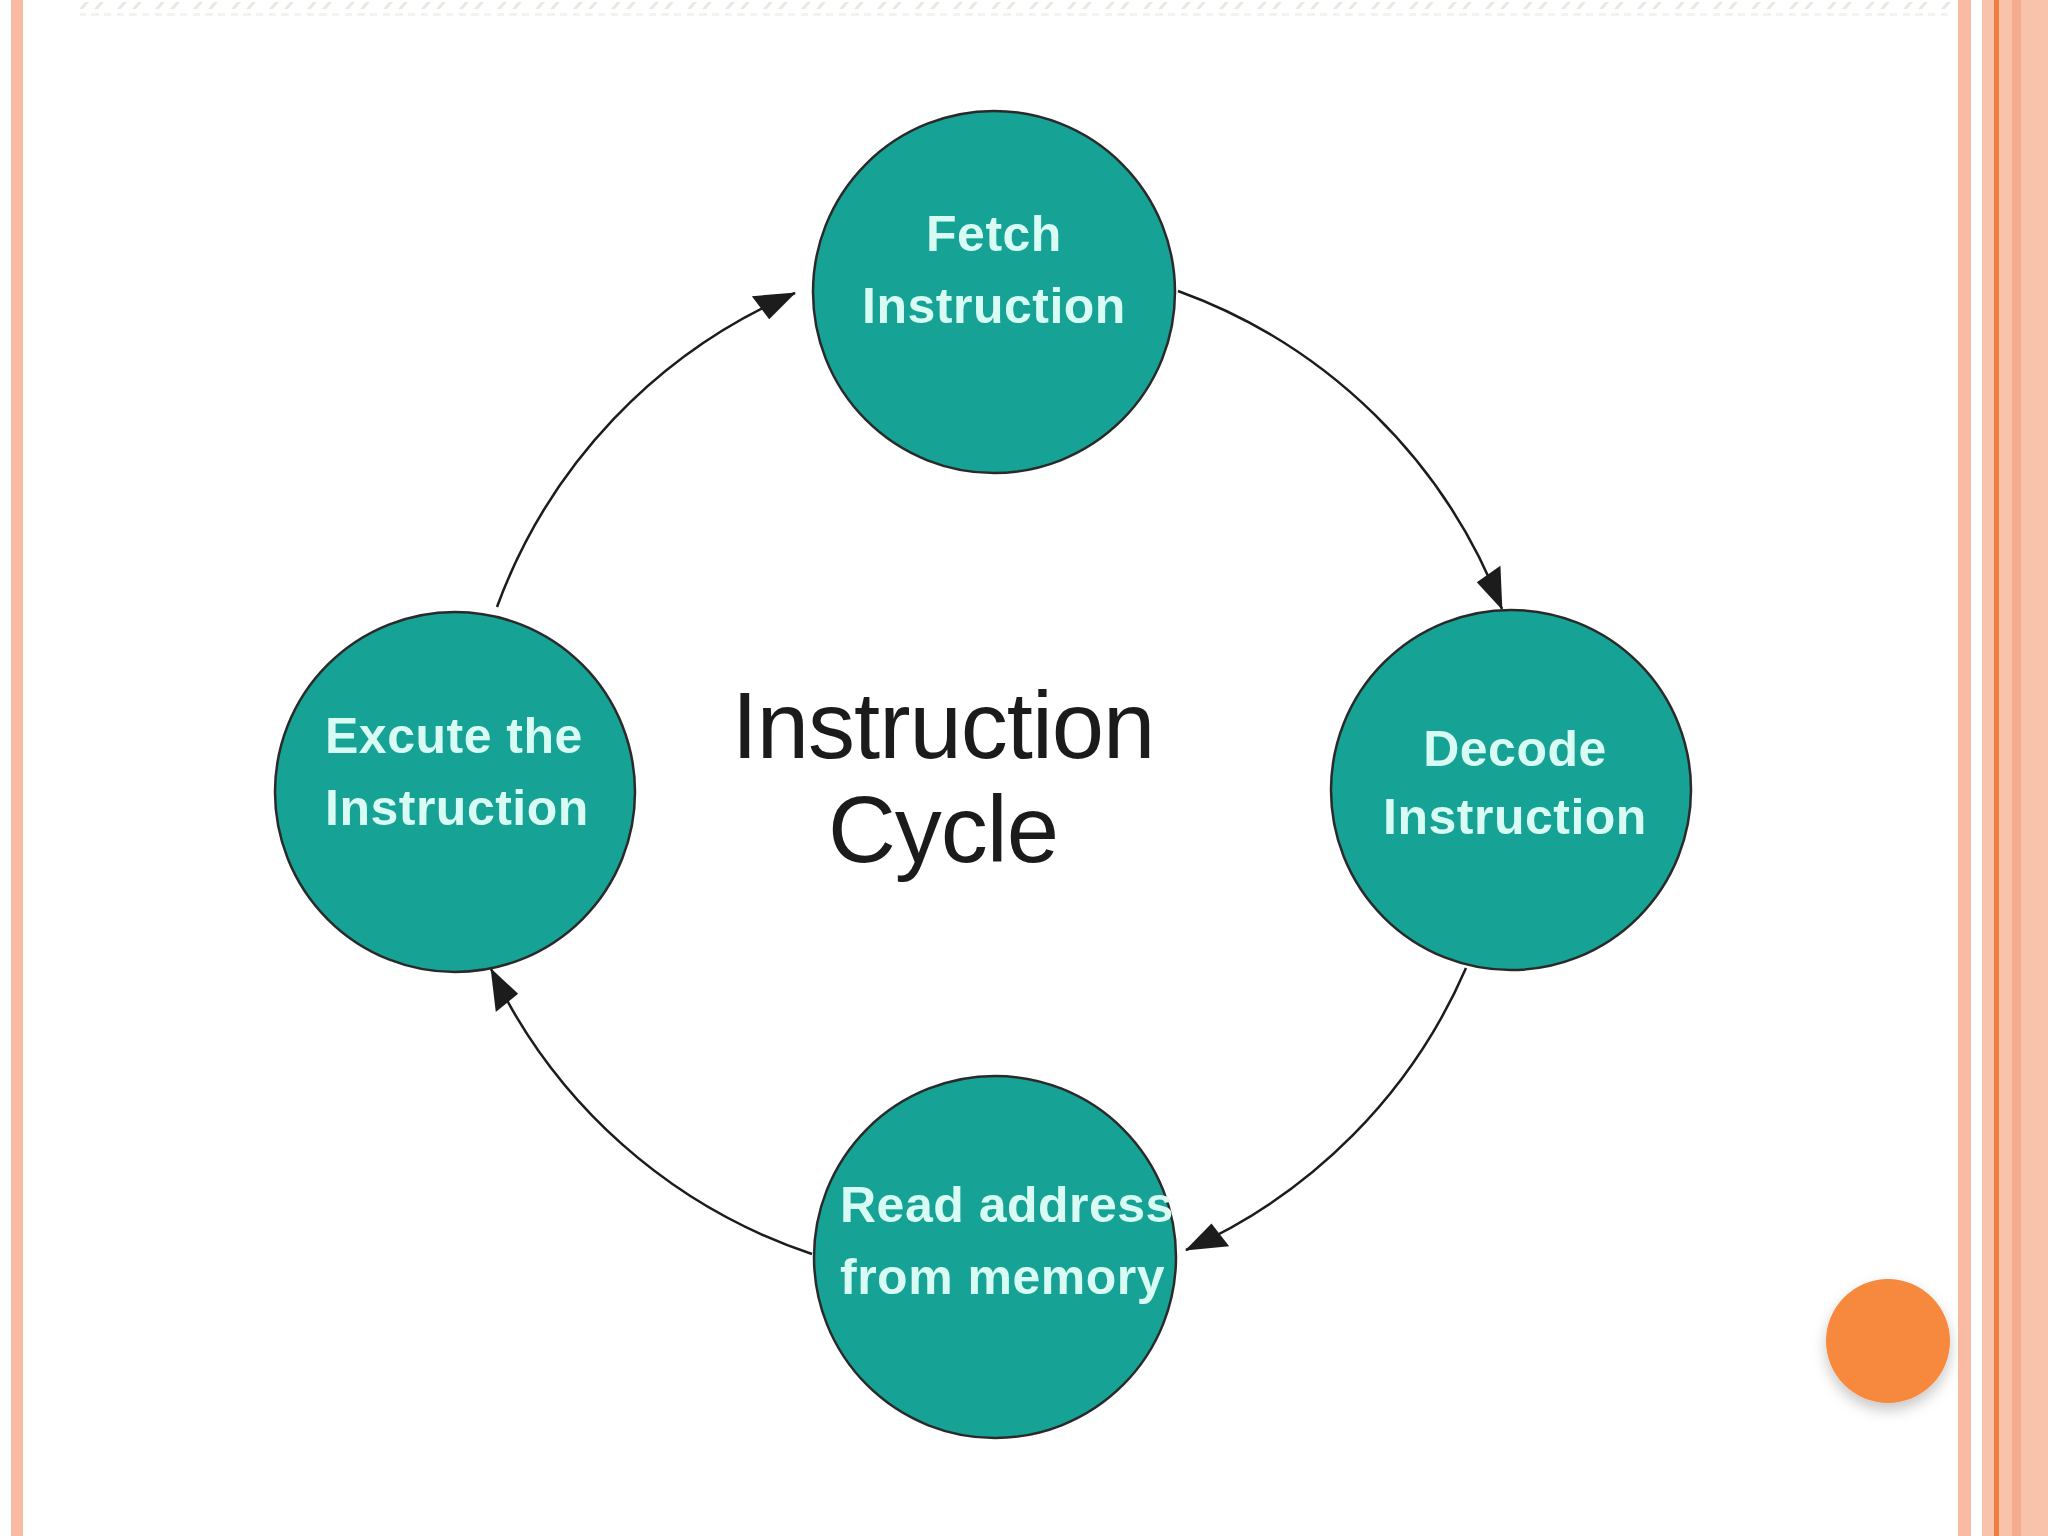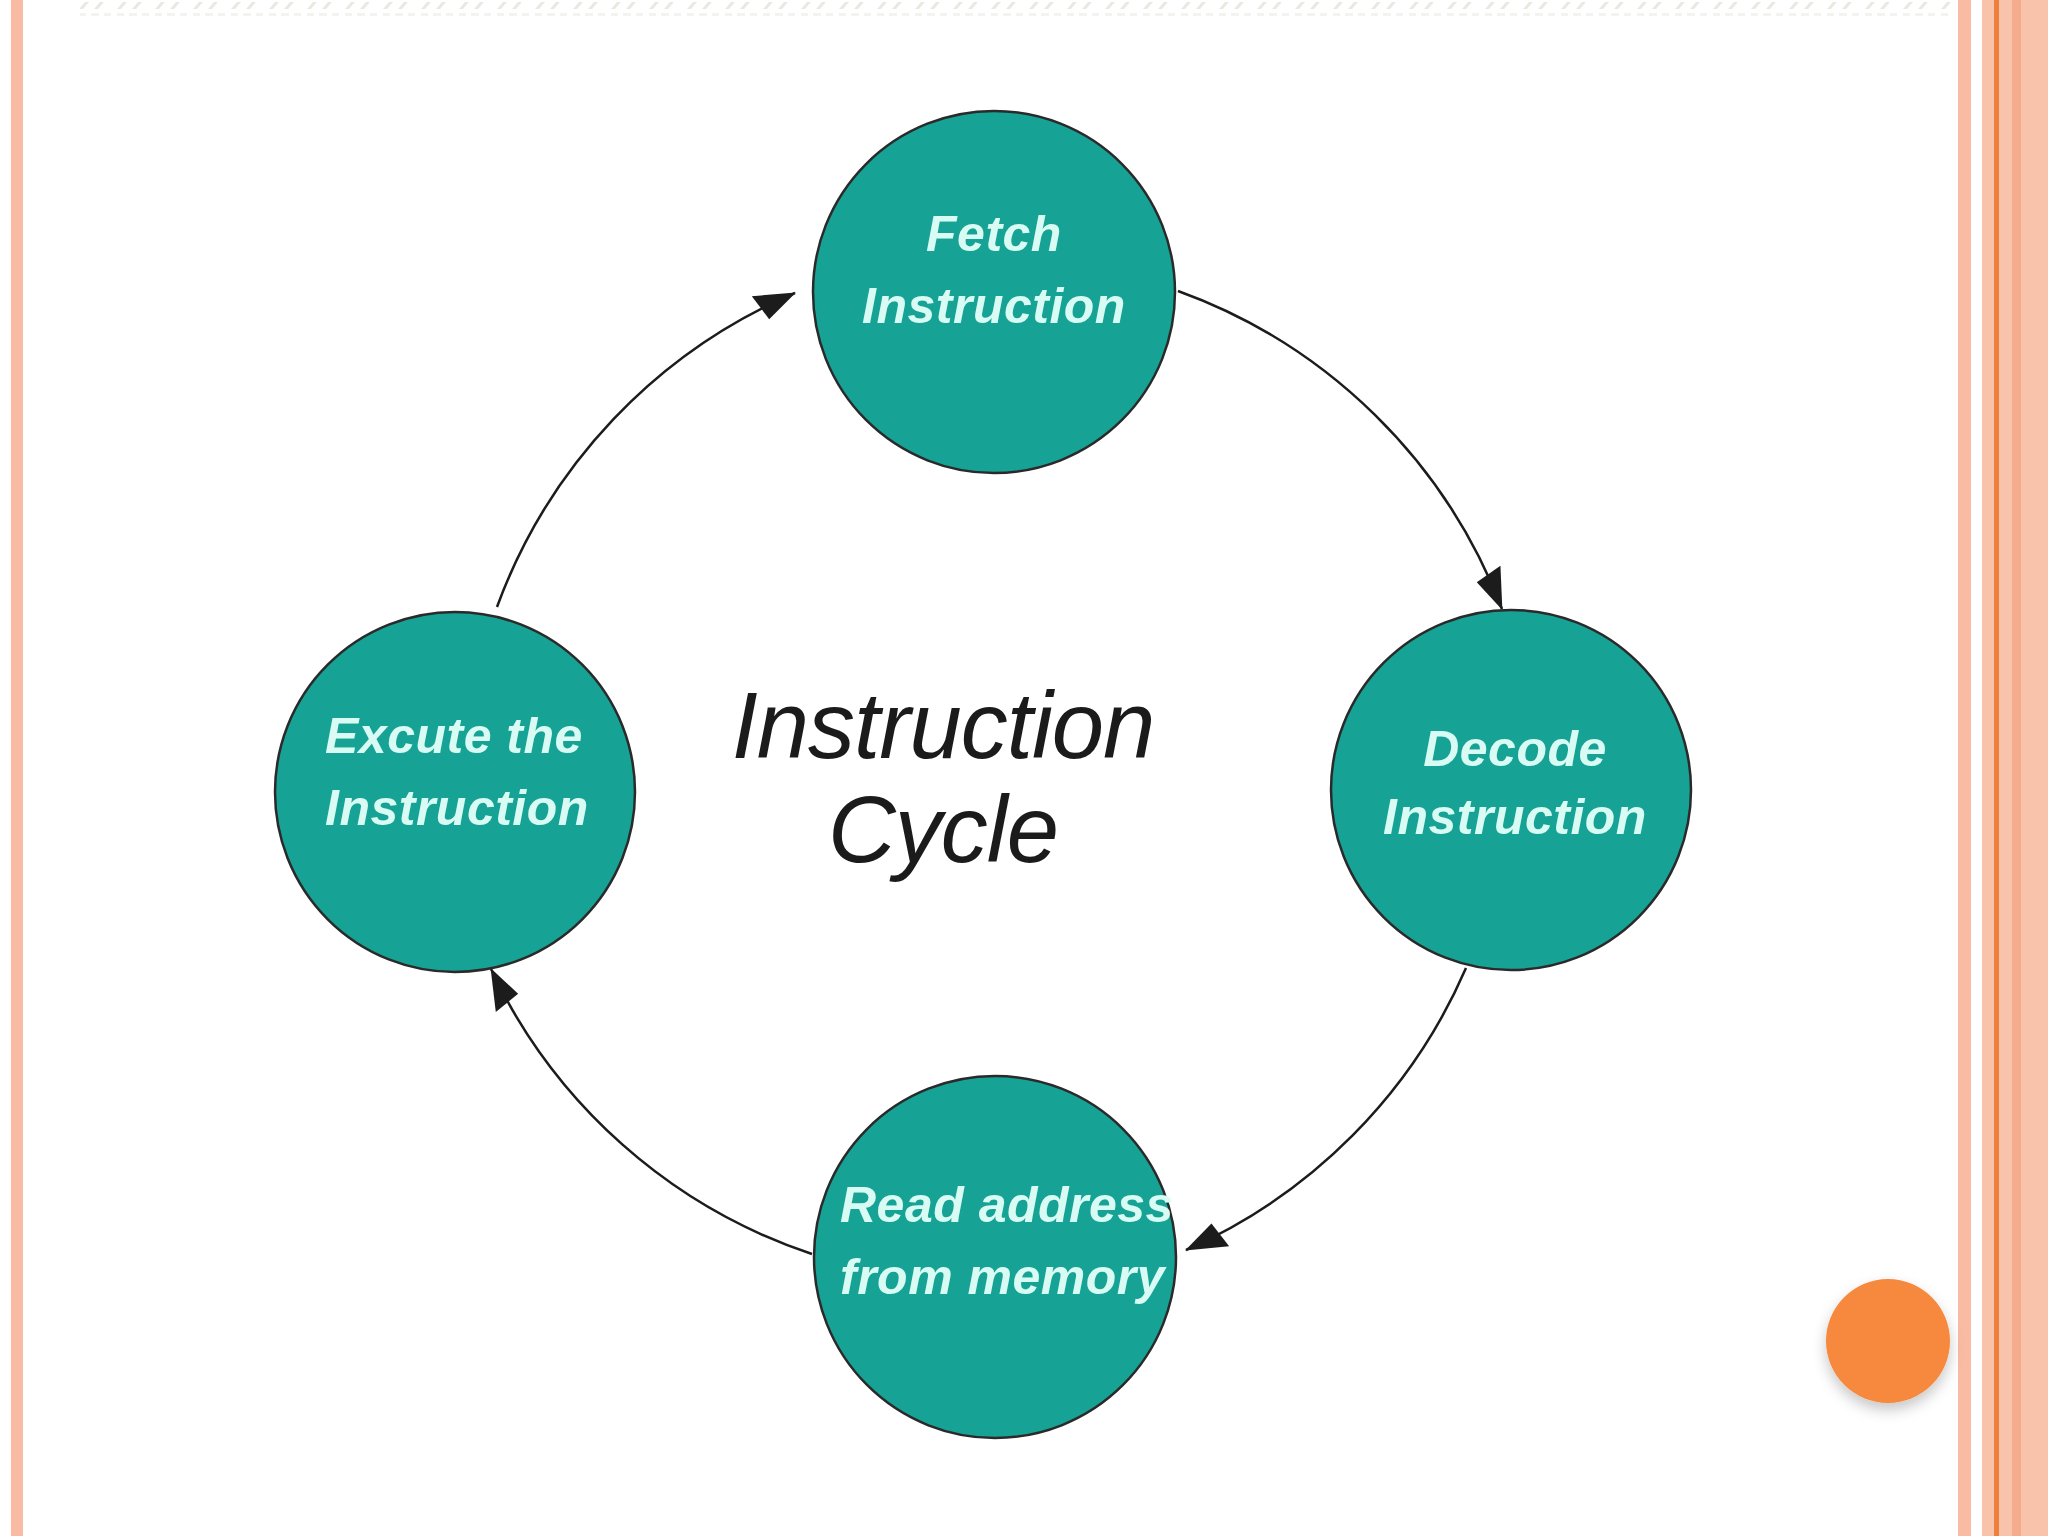--- a/index.html
+++ b/index.html
@@ -9,21 +9,20 @@
     width: 2048px;
     height: 1536px;
     overflow: hidden;
     font-family: "Liberation Sans", sans-serif;
   }
   .stage {
     position: relative;
     width: 1680px;
     height: 1536px;
     background: #86efac;
-    font-style: italic;
   }
   svg { display: block; }
   .node-label {
     font-family: "Liberation Sans", sans-serif;
     font-size: 50px;
     font-weight: 600;
     letter-spacing: 0.5px;
   }
   .title-line {
     font-family: "Liberation Sans", sans-serif;

